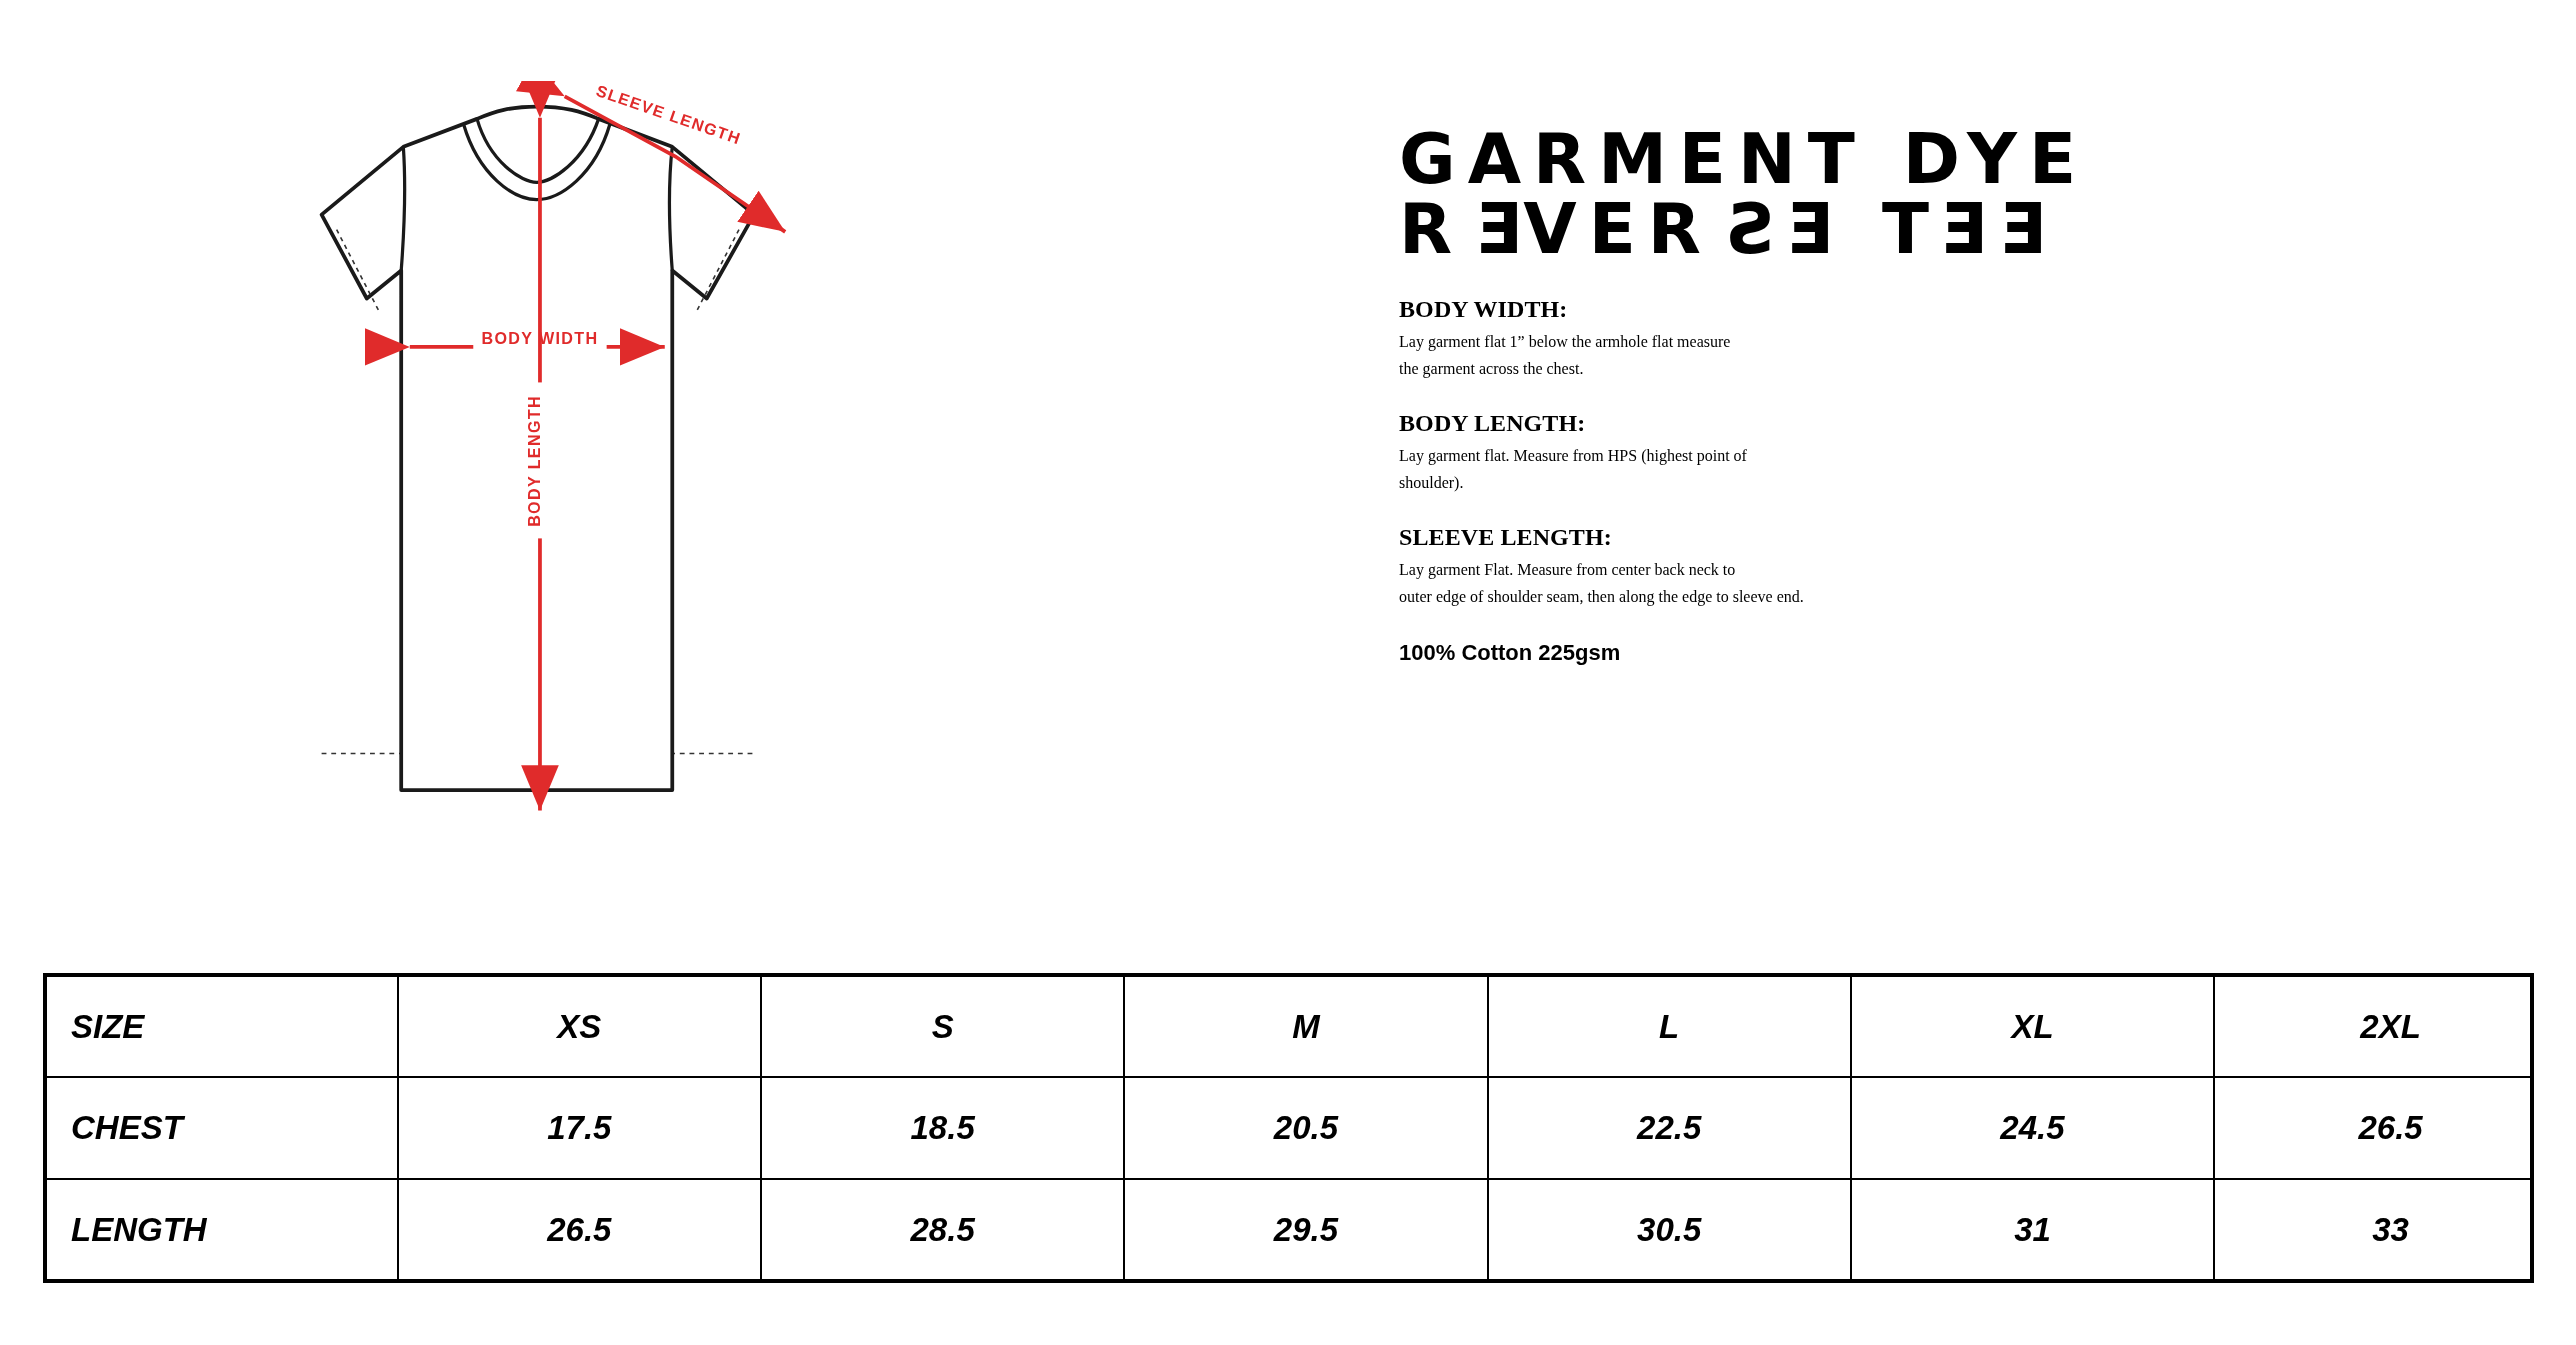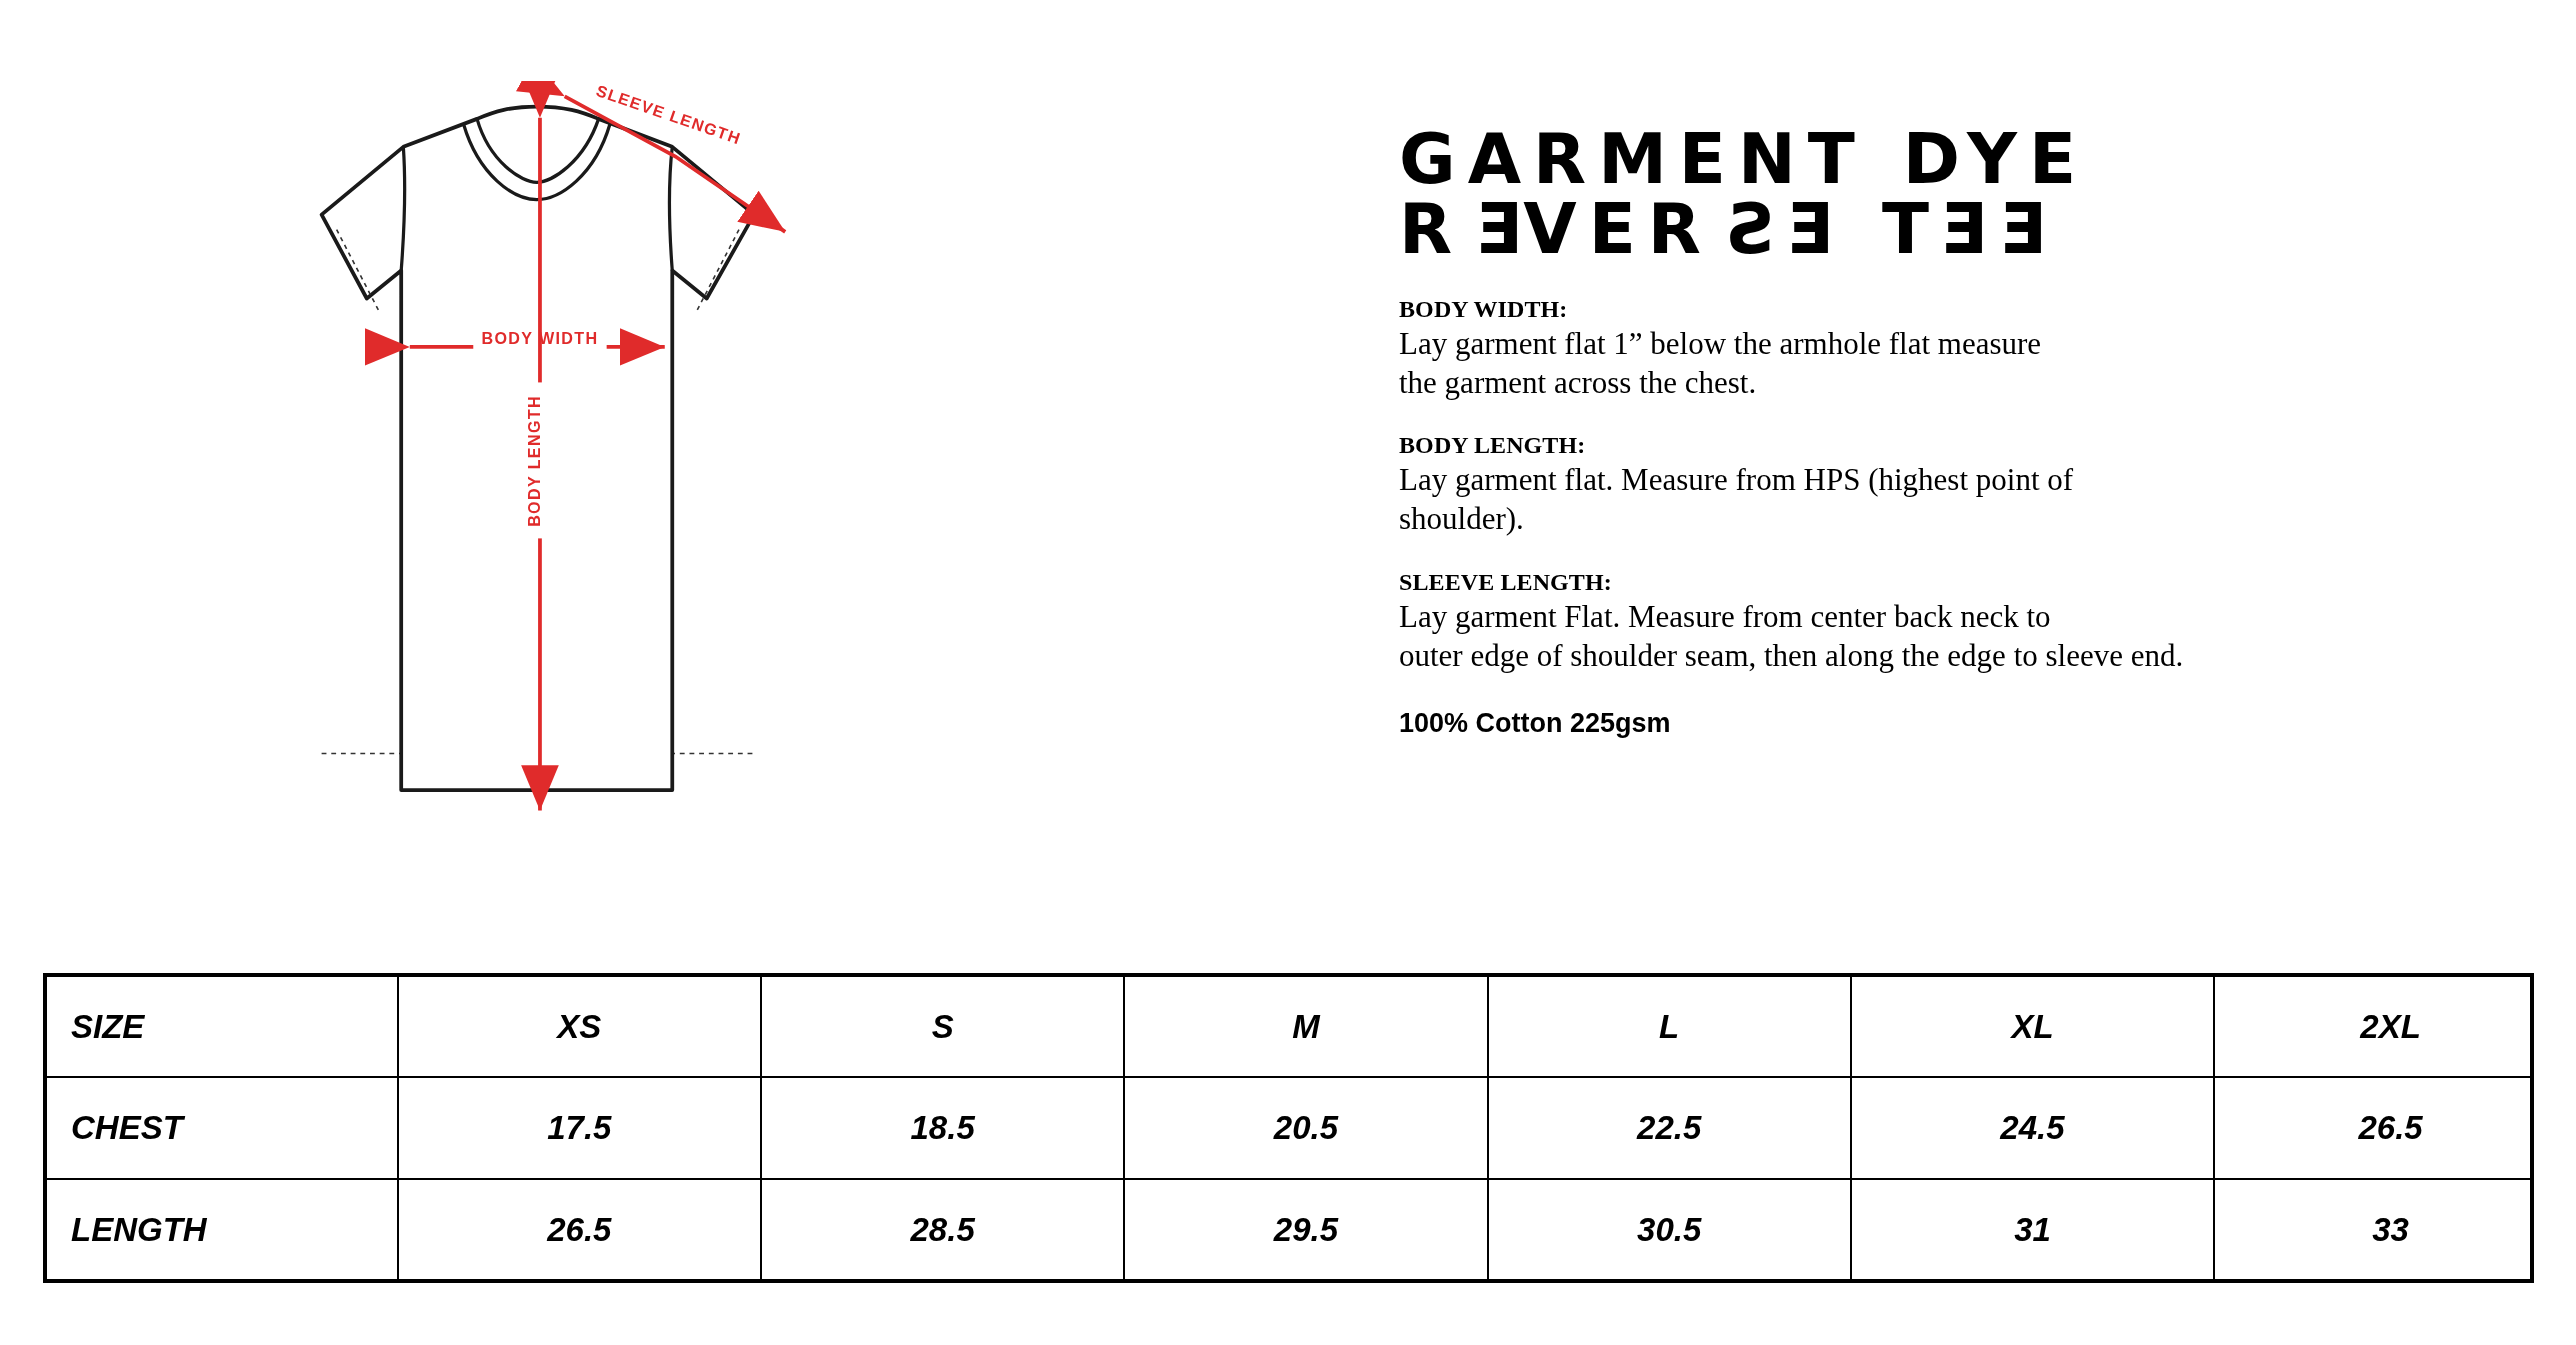--- a/index.html
+++ b/index.html
@@ -59,29 +59,29 @@
 
   .section { margin-top: 29px; font-family: Liberation Serif, serif; }
   .section-head {
     font-size: 24px;
     font-weight: 700;
     color: #000;
     letter-spacing: 0.1px;
     line-height: 1.25;
   }
   .section-body {
-    font-size: 31px;
+    font-size: 16px;
     font-weight: 400;
     color: #000;
     line-height: 1.22;
-    margin-top: 1px;
+    margin-top: 8px;
   }
   .fabric-line {
     margin-top: 33px;
-    font-size: 27px;
+    font-size: 22px;
     font-weight: 700;
     color: #000;
   }
 
   
   #size-table {
     position: absolute;
     left: 43px;
     top: 973px;
     width: 2491px;

